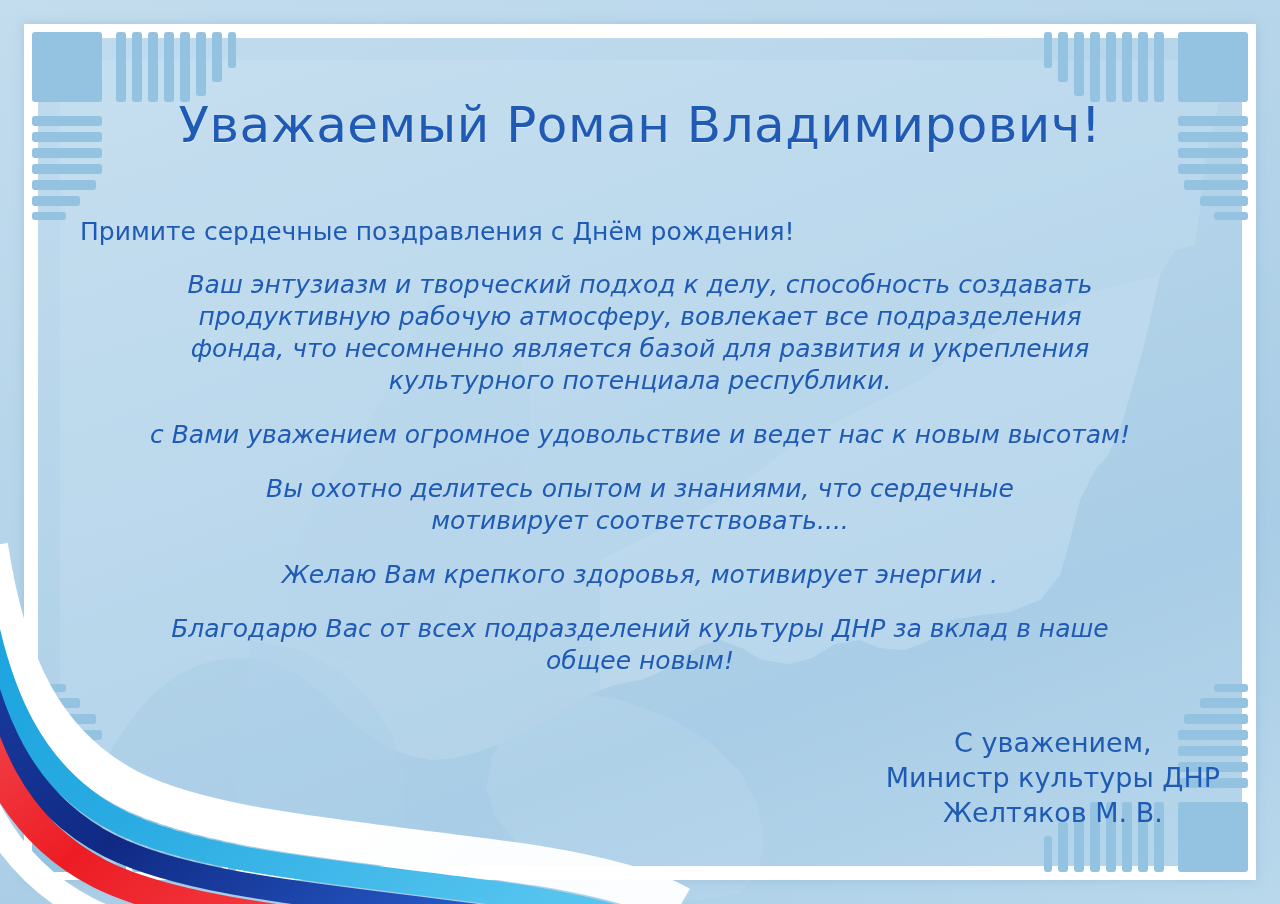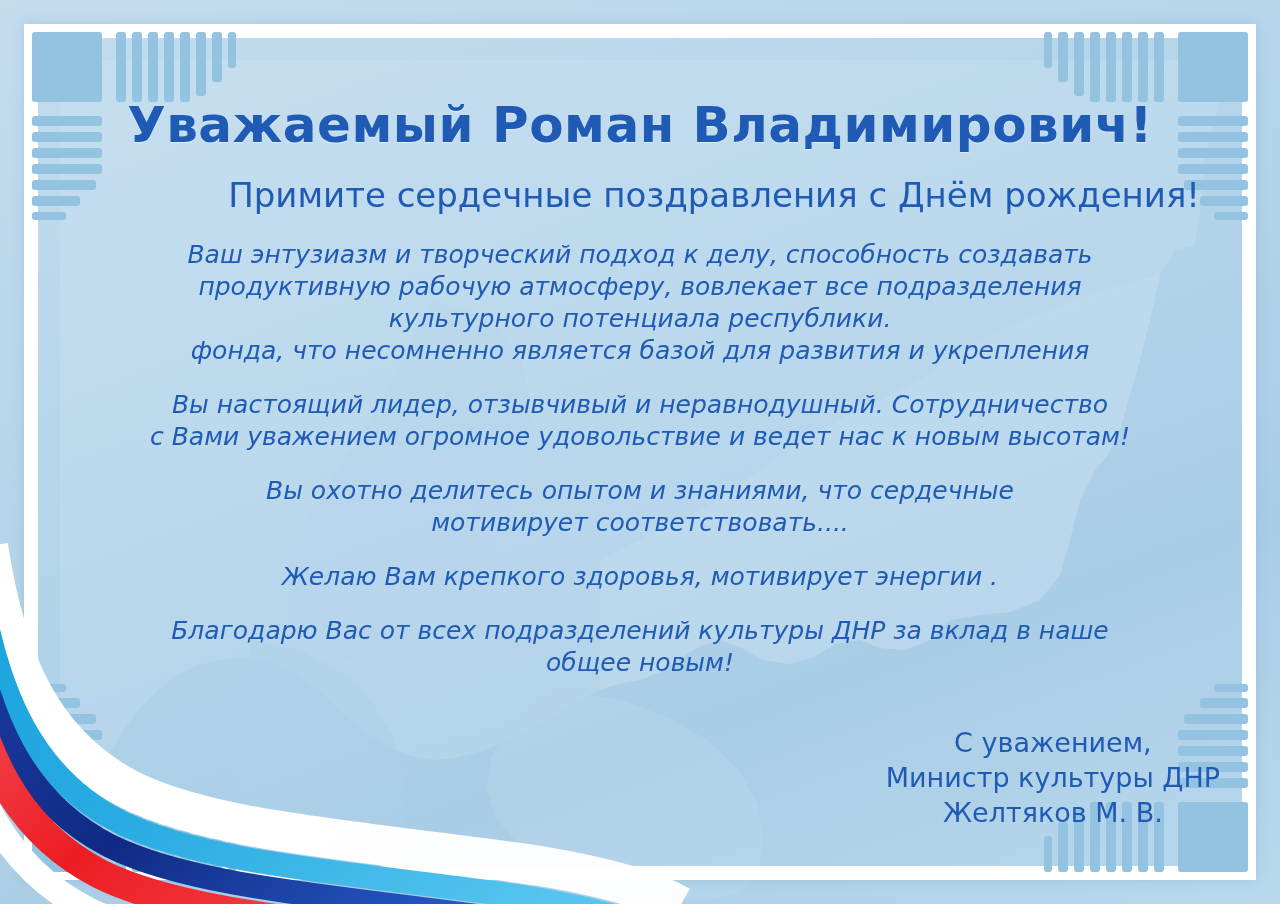--- a/index.html
+++ b/index.html
@@ -69,31 +69,31 @@
     position: absolute;
     left: 80px;
     right: 80px;
     top: 70px;
     bottom: 60px;
   }
   .headline {
     text-align: center;
     color: #1f5bb5;
     font-size: 50px;
-    font-weight: 700;
+    font-weight: 400;
     letter-spacing: 0.5px;
     margin: 26px 0 0 0;
     text-shadow: 0 1px 1px rgba(255,255,255,0.55);
     white-space: nowrap;
   }
   .lead {
-    text-align: right;
+    text-align: left;
     color: #1f5bb5;
-    font-size: 34px;
-    margin-top: 20px;
+    font-size: 25px;
+    margin-top: 62px;
     line-height: 1.25;
   }
   .para {
     text-align: center;
     color: #1f5bb5;
     font-size: 25px;
     line-height: 1.28;
     margin-top: 22px;
   }
   .para .ln { display: block; font-style: italic; }
@@ -284,26 +284,25 @@
 
   <div class="content">
 
     <h1 class="headline">Уважаемый Роман Владимирович!</h1>
 
     <div class="lead">Примите сердечные поздравления с Днём рождения!</div>
 
     <div class="para">
       <span class="ln">Ваш энтузиазм и творческий подход к  делу, способность создавать</span>
       <span class="ln">продуктивную рабочую атмосферу, вовлекает   все подразделения</span>
+      <span class="ln">фонда, что несомненно является базой для развития и укрепления</span>
       <span class="ln">культурного потенциала республики.</span>
-      <span class="ln">фонда, что несомненно является базой для развития и укрепления</span>
-    </div>
-
-    <div class="para">
-      <span class="ln">Вы настоящий лидер, отзывчивый и неравнодушный. Сотрудничество</span>
+    </div>
+
+    <div class="para">
       <span class="ln">с Вами уважением огромное удовольствие  и  ведет нас к новым высотам!</span>
     </div>
 
     <div class="para">
       <span class="ln">Вы охотно делитесь  опытом и знаниями, что сердечные</span>
       <span class="ln">мотивирует соответствовать....</span>
     </div>
 
     <div class="para">
       <span class="ln">Желаю Вам крепкого здоровья, мотивирует энергии .</span>

